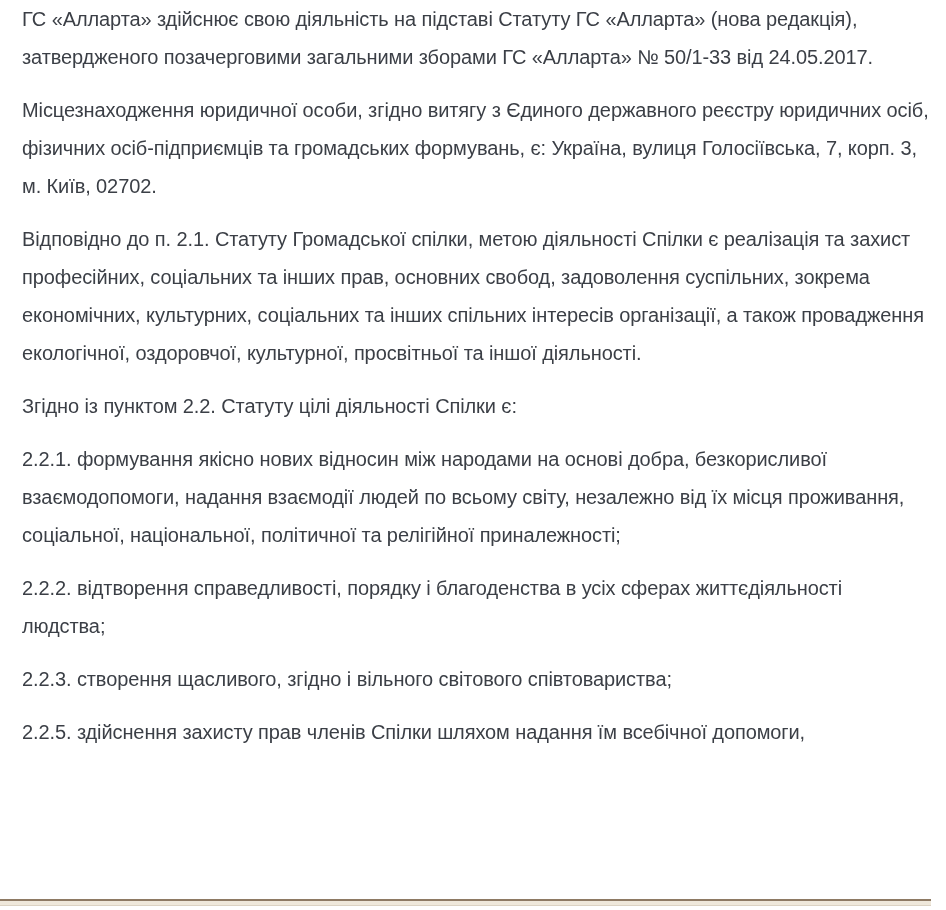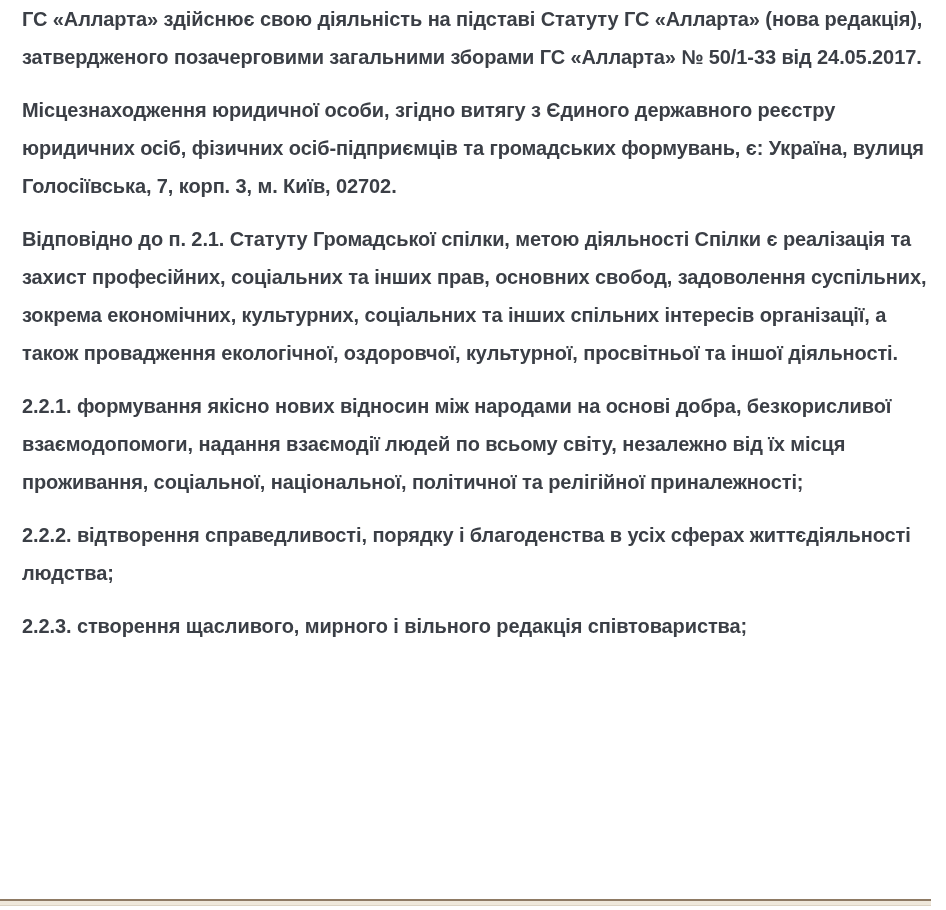--- a/index.html
+++ b/index.html
@@ -13,21 +13,20 @@
     overflow: hidden;
     position: relative;
     font-family: "Liberation Sans", "DejaVu Sans", sans-serif;
   }
   .document-body {
     padding: 0 16px 0 22px;
     color: #3b3f46;
     font-size: 20px;
     line-height: 38px;
     letter-spacing: -0.1px;
-    font-weight: bold;
   }
   .document-body p {
     margin: 0 0 15px 0;
     text-align: left;
   }
   
   .bottom-cover {
     position: absolute;
     left: 0;
     top: 899px;
@@ -51,19 +50,21 @@
     );
   }
 </style>
 </head>
 <body>
 
 <div class="document-body">
   <p>ГС «Алларта» здійснює свою діяльність на підставі Статуту ГС «Алларта» (нова редакція), затвердженого позачерговими загальними зборами ГС «Алларта» № 50/1-33 від 24.05.2017.</p>
   <p>Місцезнаходження юридичної особи, згідно витягу з Єдиного державного реєстру юридичних осіб, фізичних осіб-підприємців та громадських формувань, є: Україна, вулиця Голосіївська, 7, корп. 3, м. Київ, 02702.</p>
   <p>Відповідно до п. 2.1. Статуту Громадської спілки, метою діяльності Спілки є реалізація та захист професійних, соціальних та інших прав, основних свобод, задоволення суспільних, зокрема економічних, культурних, соціальних та інших спільних інтересів організації, а також провадження екологічної, оздоровчої, культурної, просвітньої та іншої діяльності.</p>
+  <p>Згідно із пунктом 2.2. Статуту цілі діяльності Спілки є:</p>
   <p>2.2.1. формування якісно нових відносин між народами на основі добра, безкорисливої взаємодопомоги, надання взаємодії людей по всьому світу, незалежно від їх місця проживання, соціальної, національної, політичної та релігійної приналежності;</p>
   <p>2.2.2. відтворення справедливості, порядку і благоденства в усіх сферах життєдіяльності людства;</p>
-  <p>2.2.3. створення щасливого, мирного і вільного редакція співтовариства;</p>
+  <p>2.2.3. створення щасливого, згідно і вільного світового співтовариства;</p>
+  <p>2.2.5. здійснення захисту прав членів Спілки шляхом надання їм всебічної допомоги,</p>
 </div>
 
 <div class="bottom-cover"></div>
 <div class="next-section-top-edge"></div>
 
 </body></html>

